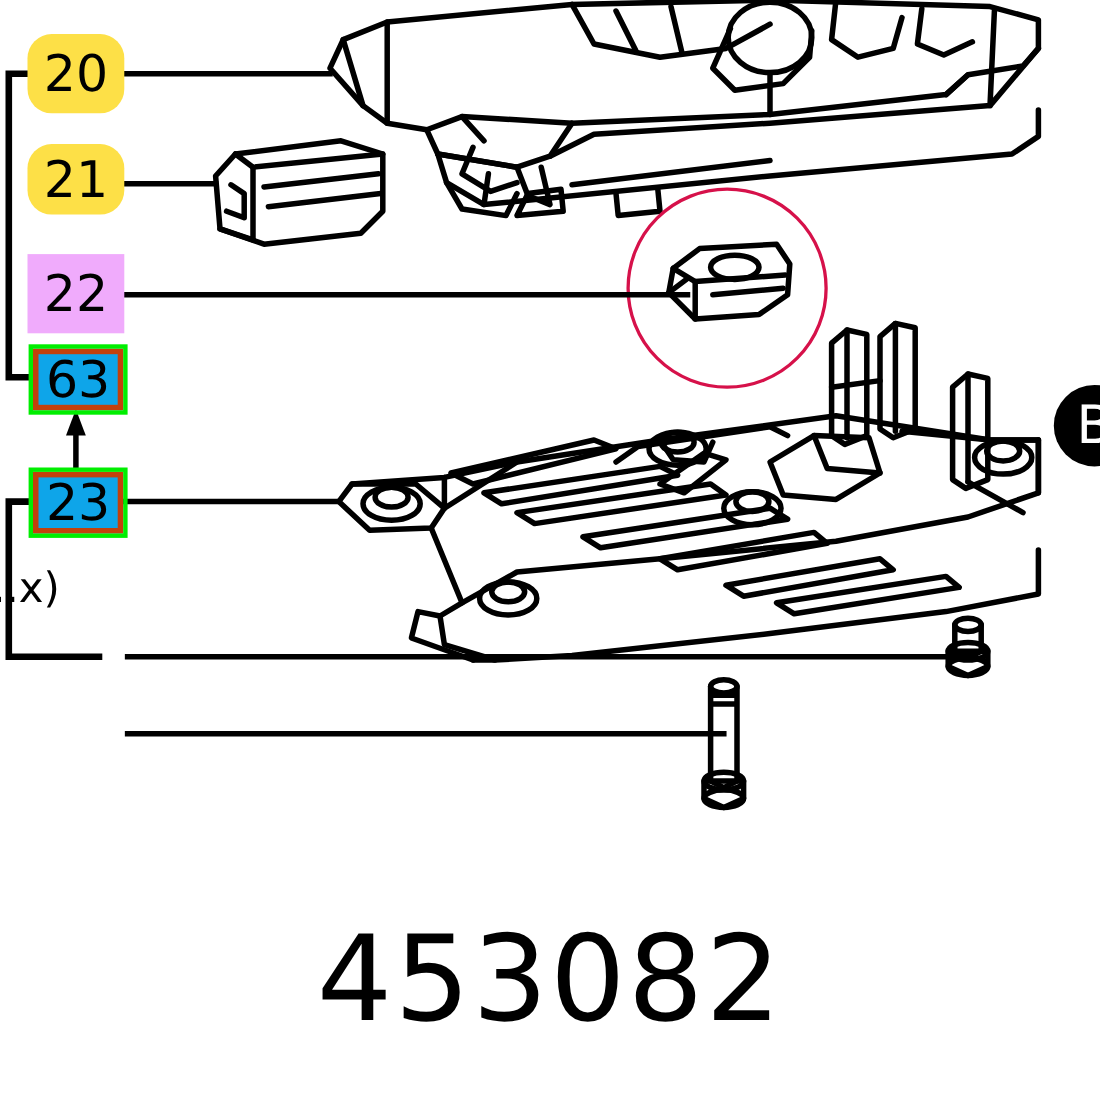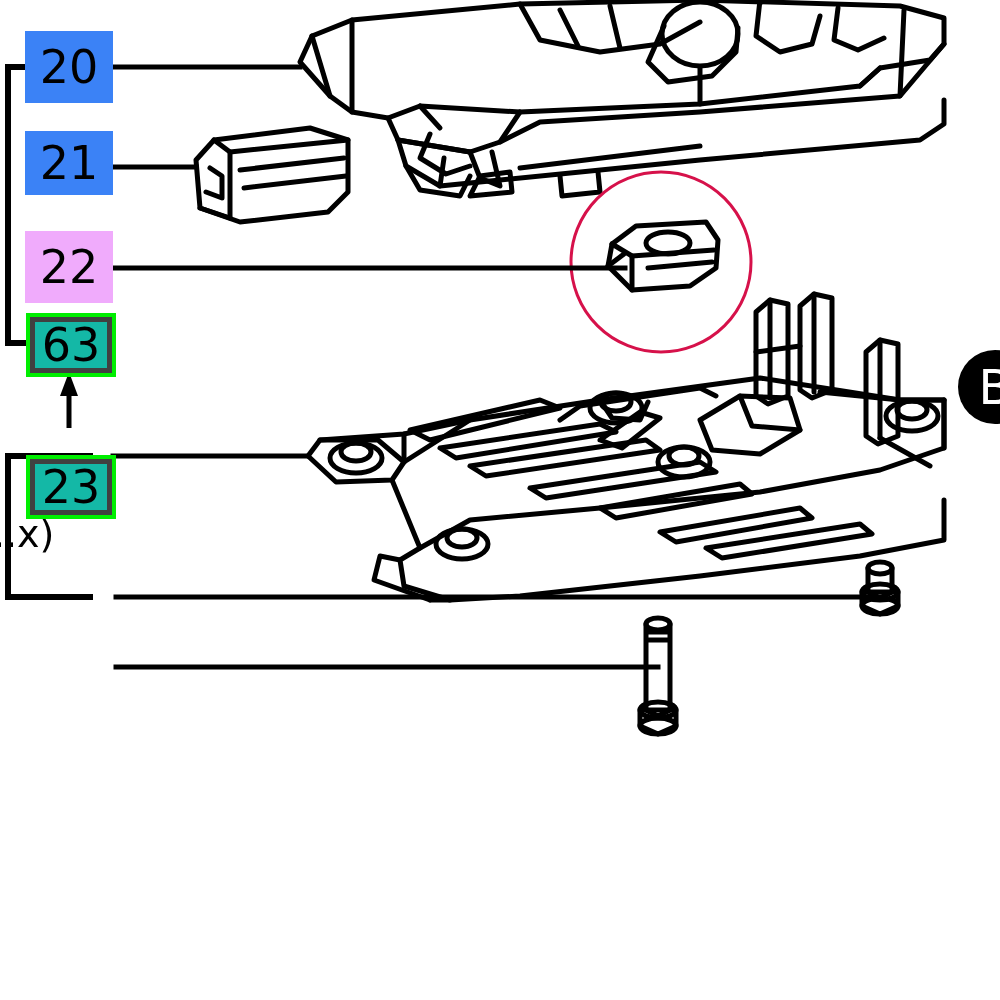--- a/index.html
+++ b/index.html
@@ -35,25 +35,25 @@
     display: flex;
     align-items: center;
     justify-content: center;
     font-family: "DejaVu Sans", sans-serif;
     font-size: 46px;
     line-height: 1;
     color: #000000;
     letter-spacing: 0px;
     user-select: none;
   }
-  .callout.green { background: #3b82f6; }
+  .callout.green { background: #fde047; border-radius: 22px; }
   .callout.red   { background: #f0abfc; }
   .callout.framed {
-    border: 5px solid #404040;
-    background: #14b8a6;
+    border: 5px solid #c2410c;
+    background: #0ea5e9;
     outline: 4px solid #00ee00;
     outline-offset: 0px;
   }
 
   
   #part-number {
     position: absolute;
     left: 0;
     top: 828px;
     width: 1000px;
@@ -244,24 +244,25 @@
   </div>
 
   <div class="callout red" style="left:25px; top:231px; width:88px; height:72px;">
     <span>22</span>
   </div>
 
   <div class="callout framed" style="left:30px; top:317px; width:82px; height:56px;">
     <span>63</span>
   </div>
 
-  <div class="callout framed" style="left:30px; top:429px; width:82px; height:56px;margin-top:30px;">
+  <div class="callout framed" style="left:30px; top:429px; width:82px; height:56px;">
     <span>23</span>
   </div>
 
 
 
   <div id="clipped-note">(...x)</div>
 
   <div id="zone-marker">B</div>
 
+  <div id="part-number">453082</div>
 
 </div>
 
 </body></html>

